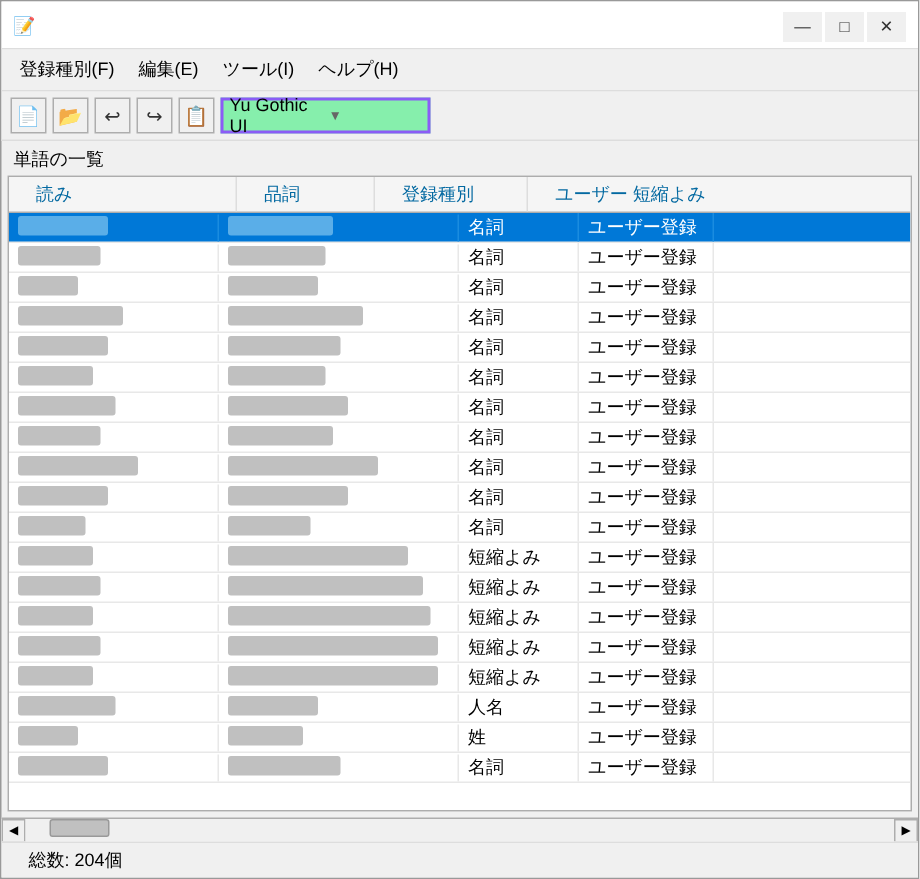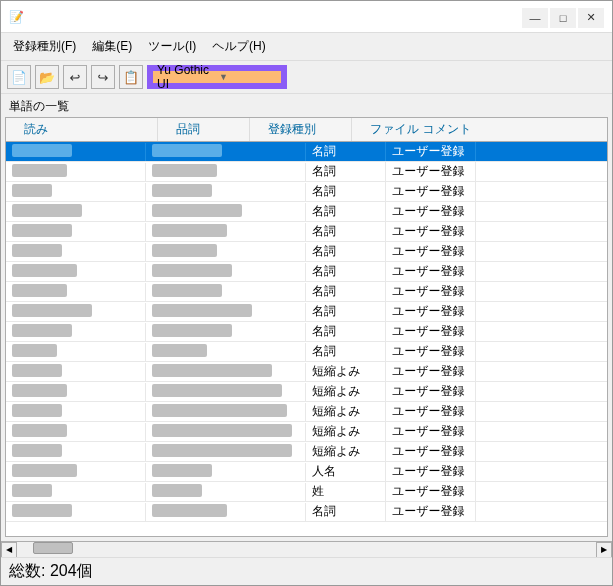--- a/index.html
+++ b/index.html
@@ -86,22 +86,22 @@
       cursor: pointer;
       display: flex;
       align-items: center;
       justify-content: center;
       font-size: 13px;
       color: #333;
     }
     .font-dropdown {
       display: flex;
       align-items: center;
-      border: 6px solid #8b5cf6;
-      background: #fdba74;
+      border: 2px solid #8b5cf6;
+      background: #86efac;
       height: 24px;
       padding: 0 4px;
       min-width: 140px;
       cursor: pointer;
       font-size: 12px;
       justify-content: center;
     }
     .font-dropdown span { flex: 1; }
     .font-dropdown .arrow {
       font-size: 9px;
@@ -181,22 +181,22 @@
     .blurred-content {
       display: inline-block;
       background: #c0c0c0;
       height: 13px;
       border-radius: 2px;
     }
     .blurred-content.selected-blur {
       background: #5aaee8;
     }
     .status-bar {
-      padding: 3px 8px;
-      font-size: 16px;
+      padding: 3px 18px;
+      font-size: 12px;
       color: #000;
       background: #f0f0f0;
       border-top: 1px solid #ddd;
     }
     .scrollbar-h {
       height: 16px;
       background: #f0f0f0;
       border-top: 1px solid #adadad;
       display: flex;
       align-items: center;
@@ -265,21 +265,21 @@
   </div>
 
 
   <div class="section-label">単語の一覧</div>
 
   <div class="table-container">
     <div class="table-header">
       <div class="th col-yomi">読み</div>
       <div class="th col-hinshi">品詞</div>
       <div class="th col-touroku">登録種別</div>
-      <div class="th col-comment">ファイル コメント</div>
+      <div class="th col-comment">ユーザー 短縮よみ</div>
     </div>
     <div class="table-body" id="table-body">
 
     <div class="table-row selected">
       <div class="td col-yomi">
         <span class="blurred-content selected-blur" style="width:60px"></span>
       </div>
       <div class="td col-goku">
         <span class="blurred-content selected-blur" style="width:70px"></span>
       </div>

